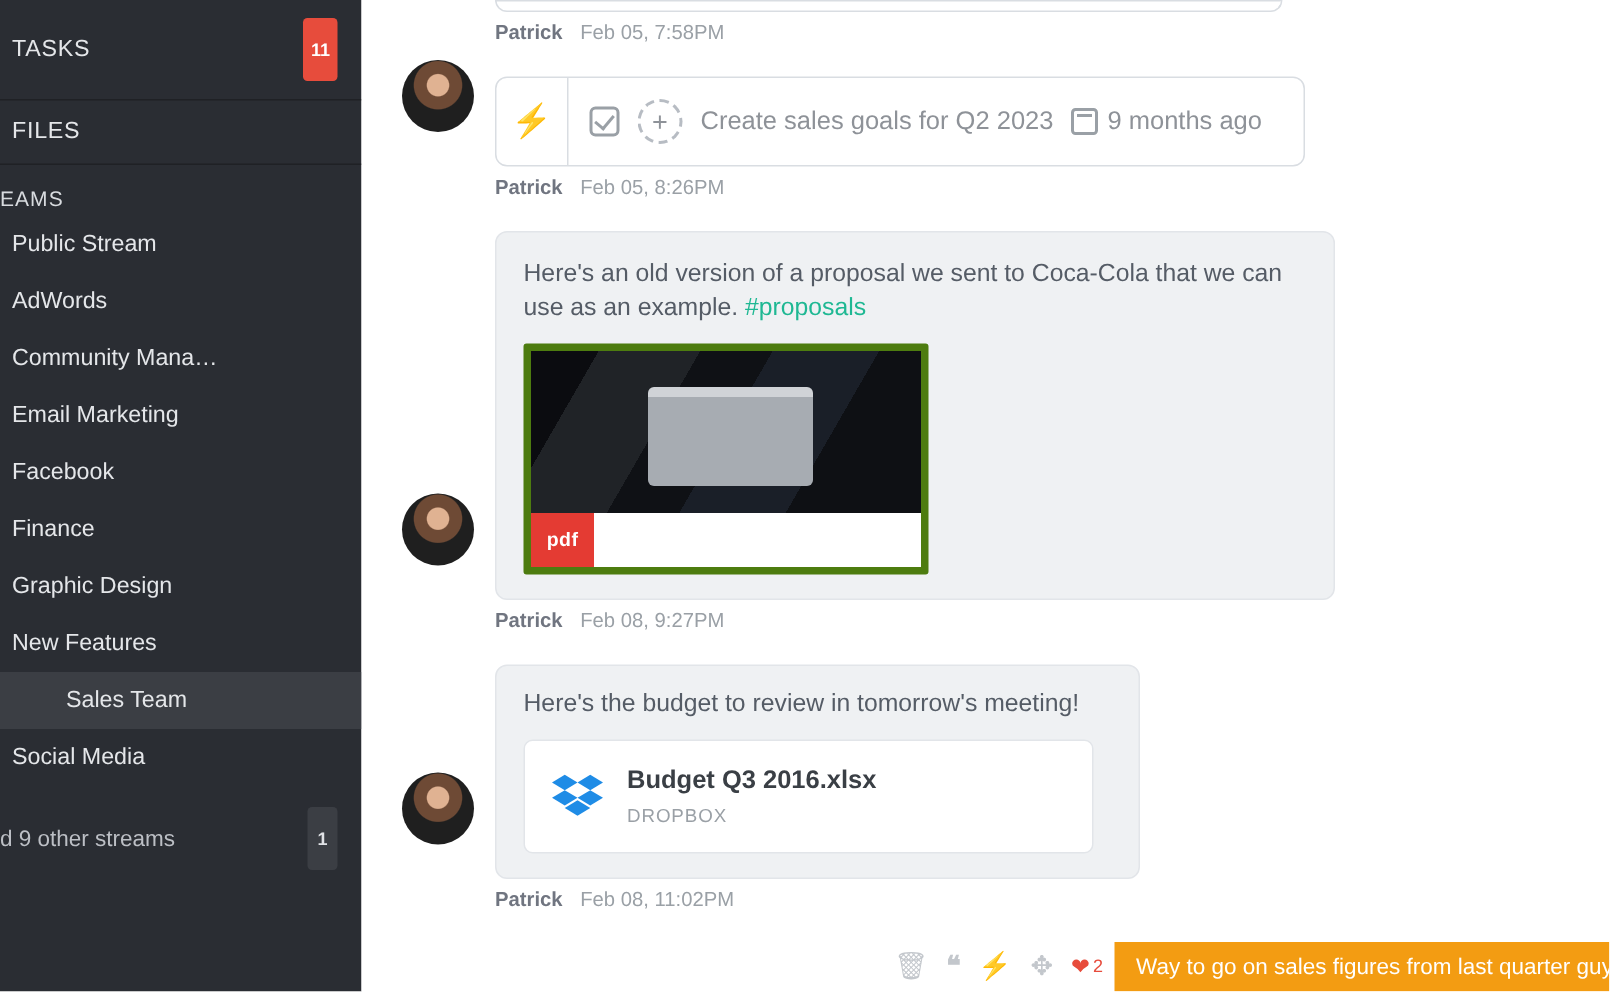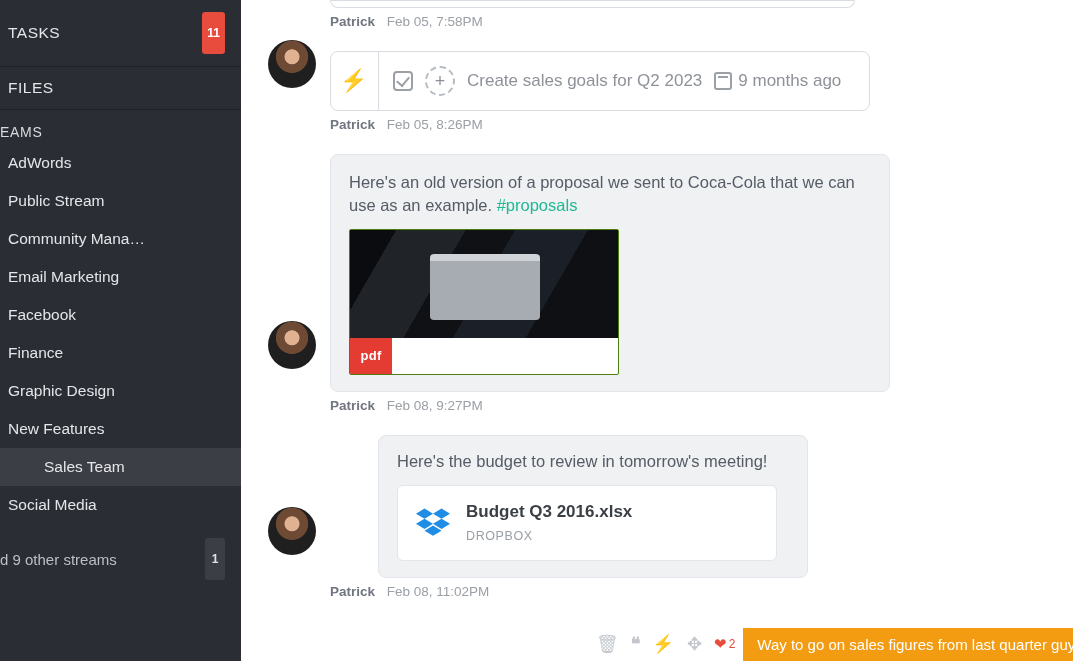--- a/index.html
+++ b/index.html
@@ -159,21 +159,21 @@
     padding: 16px 18px;
     color: #555c66;
     font-size: 16.5px;
     line-height: 1.4;
     max-width: 560px;
   }
   .bubble .hashtag { color: #1fb893; font-weight: 500; }
   .attachment {
     margin-top: 12px;
     width: 270px;
-    border: 1px solid #4d7c0f;
+    border: 5px solid #4d7c0f;
     border-radius: 2px;
     overflow: hidden;
     background:#fff;
   }
   .attachment-thumb {
     height: 108px;
     background:
       linear-gradient(120deg, #0b0c10 0 14%, #202327 14% 35%, #0f1115 35% 50%, #1a1f28 50% 72%, #0e1014 72% 100%),
       #111;
     position: relative;
@@ -235,22 +235,22 @@
     <span class="side-link">TASKS</span>
     <span class="badge">11</span>
   </div>
   <hr class="side-hr">
   <div class="side-top-item">
     <span class="side-link">FILES</span>
   </div>
   <hr class="side-hr">
   <div class="side-section-heading">EAMS</div>
   <ul class="stream-list">
+    <li class="stream-item">Public Stream</li>
     <li class="stream-item">AdWords</li>
-    <li class="stream-item">Public Stream</li>
     <li class="stream-item">Community Mana…</li>
     <li class="stream-item">Email Marketing</li>
     <li class="stream-item">Facebook</li>
     <li class="stream-item">Finance</li>
     <li class="stream-item">Graphic Design</li>
     <li class="stream-item">New Features</li>
     <li class="stream-item selected">Sales Team</li>
     <li class="stream-item">Social Media</li>
   </ul>
   <div class="side-footer">
@@ -318,21 +318,21 @@
         <span class="meta-author">Patrick</span>
         <span>Feb 08, 9:27PM</span>
       </div>
     </div>
 
     <div class="post-block">
       <div class="avatar-wrap">
         <div class="avatar"></div>
       </div>
       <div class="content-wrap">
-        <div class="bubble" style="max-width:430px; padding:14px 18px 16px;margin-left:48px;">
+        <div class="bubble" style="max-width:430px; padding:14px 18px 16px;">
           <span>Here's the budget to review in tomorrow's meeting!</span>
           <div class="dropbox-card" style="width:380px;">
             <span class="dropbox-icon">
               <svg viewBox="0 0 40 34">
                   <g fill="#1f8ce6">
                     <polygon points="10,0 20,6 10,12 0,6"></polygon>
                     <polygon points="30,0 40,6 30,12 20,6"></polygon>
                     <polygon points="10,12 20,18 10,24 0,18"></polygon>
                     <polygon points="30,12 40,18 30,24 20,18"></polygon>
                     <polygon points="20,20 30,26 20,32 10,26"></polygon>

